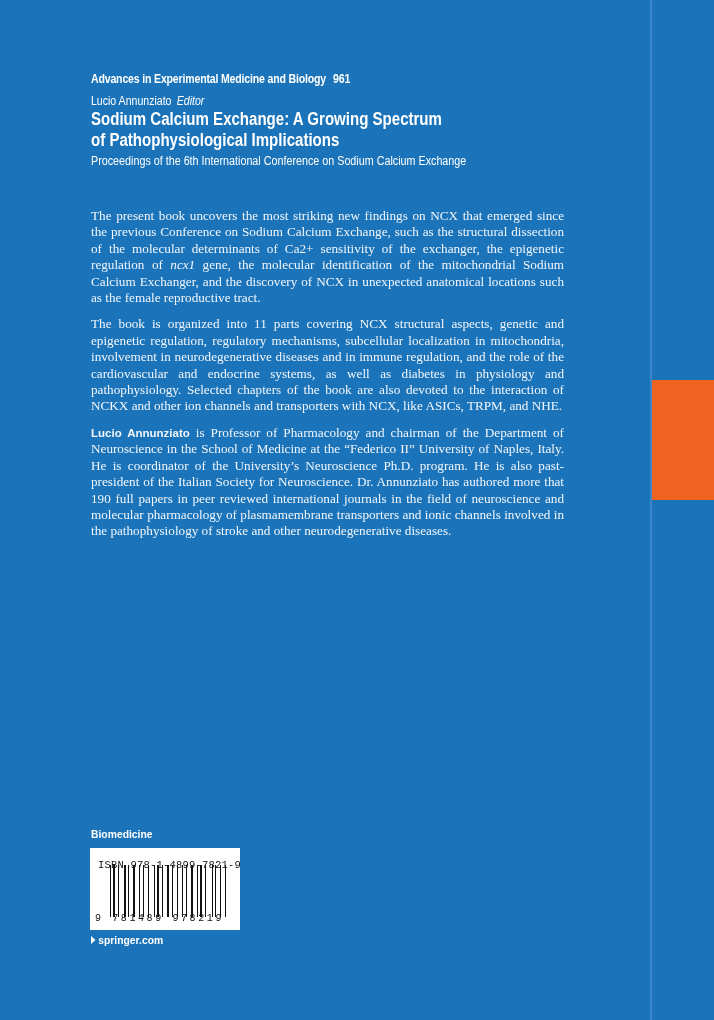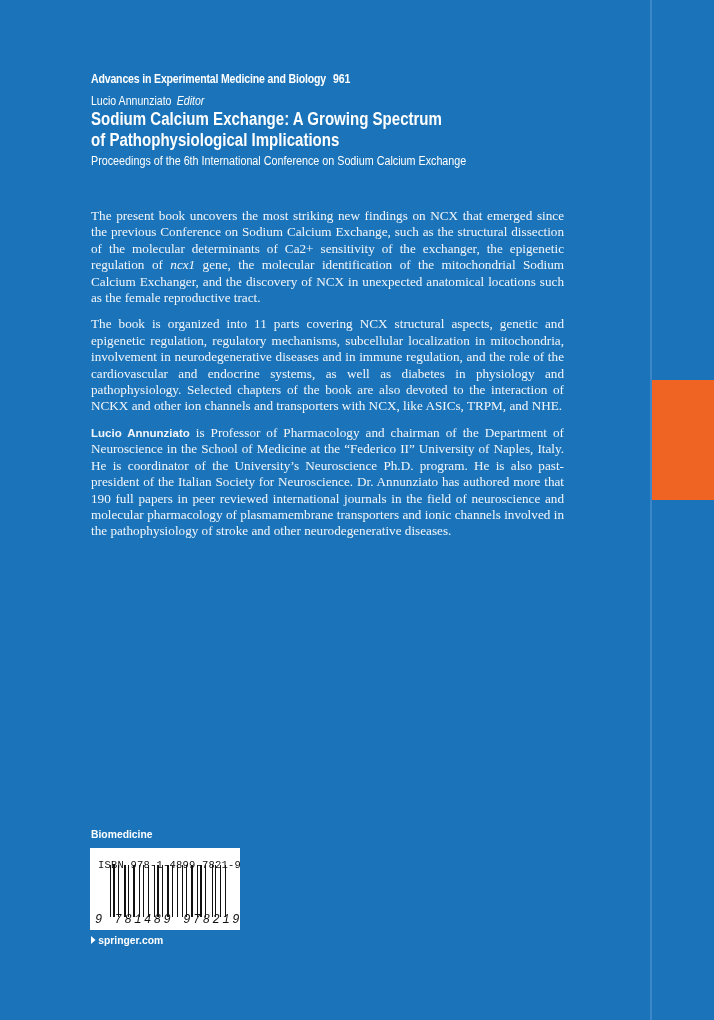--- a/index.html
+++ b/index.html
@@ -106,25 +106,24 @@
       position: absolute;
       left: 20px; top: 17px;
       width: 120px; height: 52px;
       display: flex;
       align-items: stretch;
     }
     .bars span { display: block; height: 100%; background: #111; }
     .ean-digits {
       position: absolute;
       left: 5px; top: 65px;
-      font-size: 12px;
+      font-size: 10px;
       letter-spacing: 2.6px;
       white-space: nowrap;
       background: transparent;
-      font-style: italic;
     }
     .springer {
       position: absolute;
       left: 91px; top: 934px;
       font-family: "Liberation Sans", sans-serif;
       font-weight: bold;
       font-size: 11.5px;
       display: flex;
       align-items: center;
       gap: 3px;

